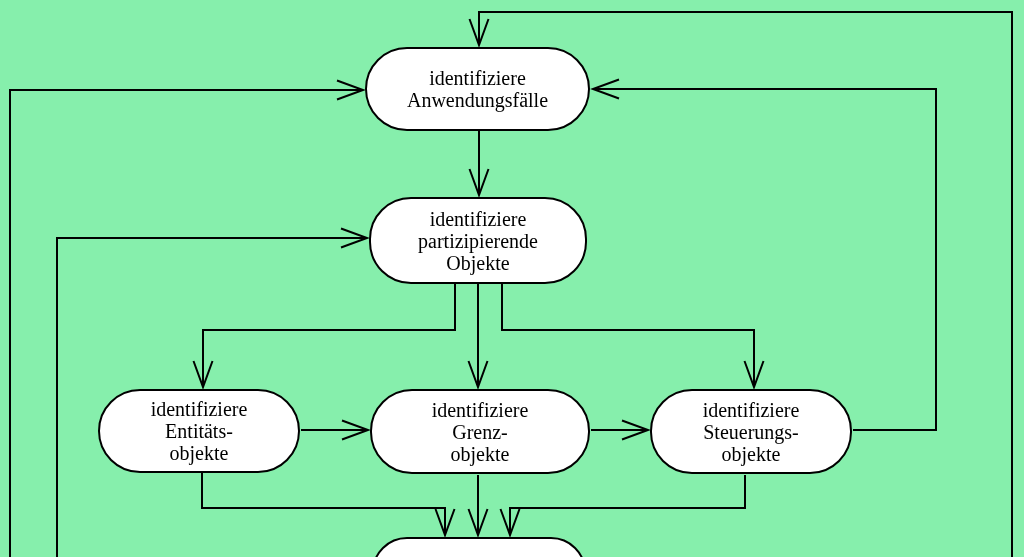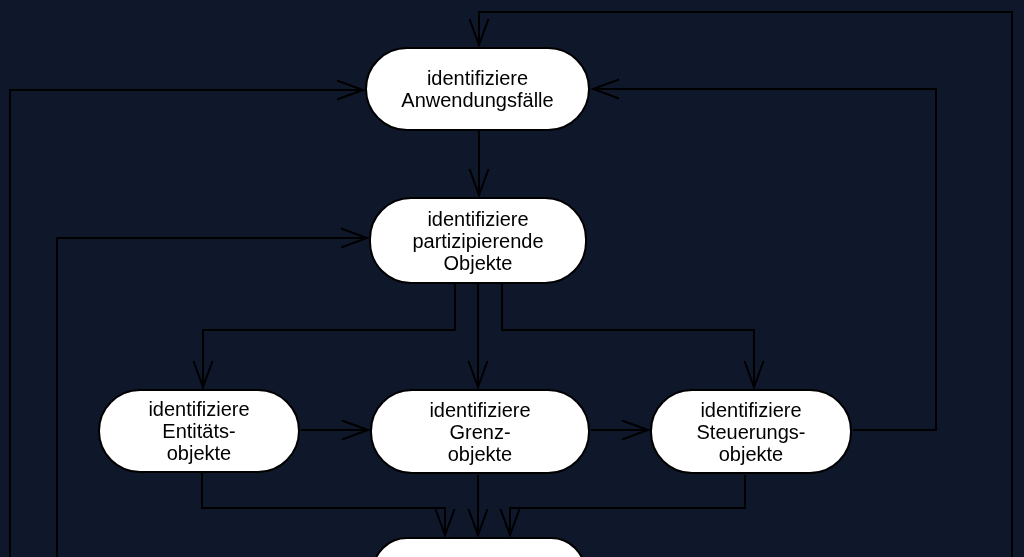--- a/index.html
+++ b/index.html
@@ -5,22 +5,22 @@
   html, body {
     margin: 0;
     padding: 0;
     background: #ffffff;
   }
   .canvas {
     position: relative;
     width: 1024px;
     height: 557px;
     overflow: hidden;
-    background: #0f172a;
-    font-family: Liberation Sans, sans-serif;
+    background: #86efac;
+    font-family: Liberation Serif, serif;
   }
   .connector-layer {
     position: absolute;
     left: 0;
     top: 0;
     width: 1024px;
     height: 557px;
   }
   .node {
     position: absolute;

